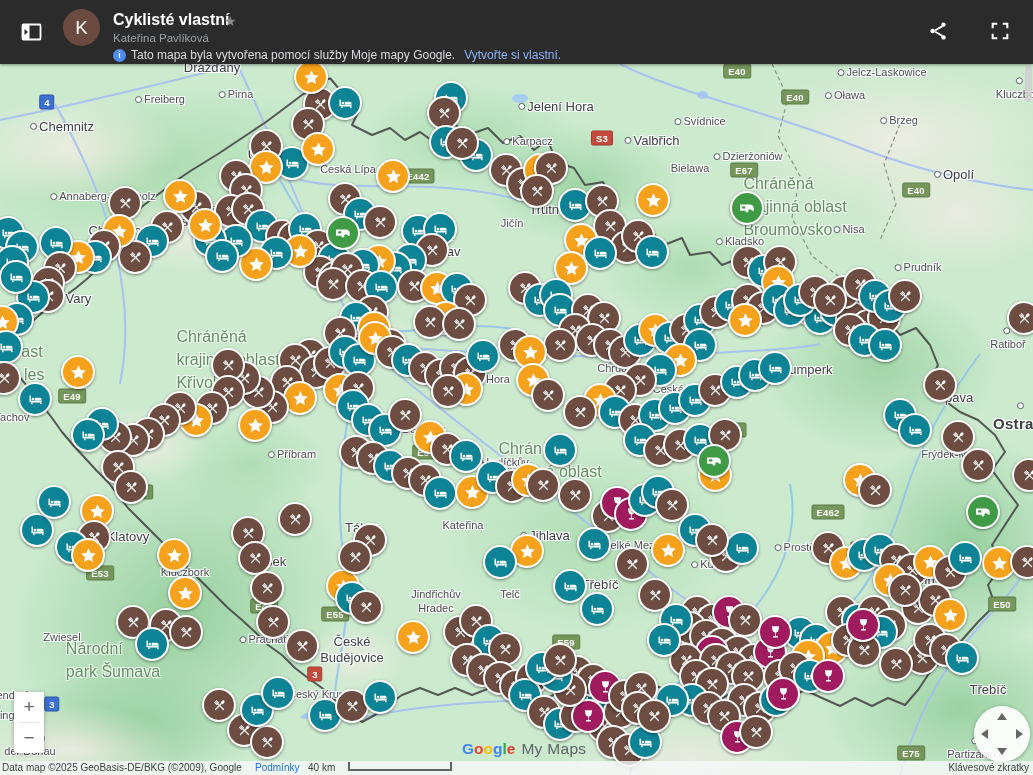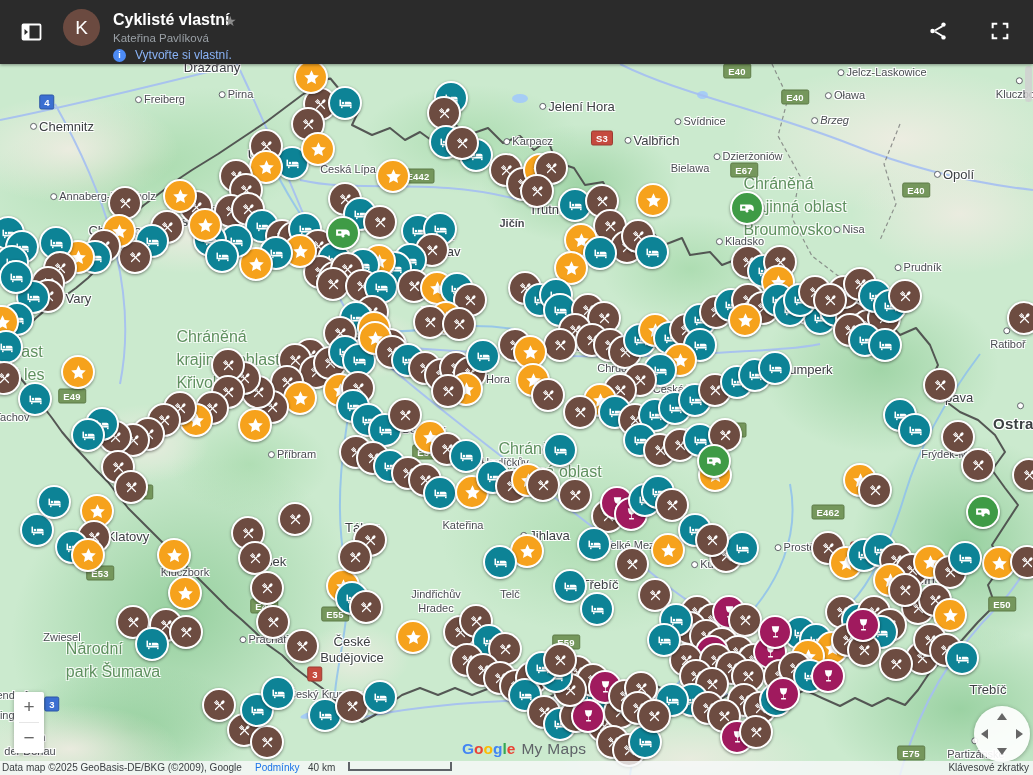--- a/index.html
+++ b/index.html
@@ -149,29 +149,29 @@
       <div class="region" style="left: 550px; top: 396px;">Chráněná
 krajinná oblast</div>
       <div class="region" style="left: 113px; top: 596px;">Národní
 park Šumava</div>
     </div>
   <div id="cities">
       <div class="lbl big" style="left: 212px; top: 4px;">Drážďany</div>
       <div class="lbl" style="left: 160px; top: 36px;"><span class="cdot"></span>Freiberg</div>
       <div class="lbl" style="left: 236px; top: 31px;"><span class="cdot"></span>Pirna</div>
       <div class="lbl big" style="left: 62px; top: 63px;"><span class="cdot"></span>Chemnitz</div>
-      <div class="lbl big" style="left: 577px; top: 43px;"><span class="cdot"></span>Jelení Hora</div>
+      <div class="lbl big" style="left: 556px; top: 43px;"><span class="cdot"></span>Jelení Hora</div>
       <div class="lbl" style="left: 528px; top: 78px;"><span class="cdot"></span>Karpacz</div>
       <div class="lbl" style="left: 700px; top: 58px;"><span class="cdot"></span>Svídnice</div>
       <div class="lbl big" style="left: 652px; top: 77px;"><span class="cdot"></span>Valbřich</div>
       <div class="lbl" style="left: 748px; top: 93px;"><span class="cdot"></span>Dzierżoniów</div>
       <div class="lbl" style="left: 690px; top: 105px;">Bielawa</div>
       <div class="lbl" style="left: 882px; top: 9px;"><span class="cdot"></span>Jelcz-Laskowice</div>
       <div class="lbl" style="left: 845px; top: 32px;"><span class="cdot"></span>Oława</div>
-      <div class="lbl" style="left: 830px; top: 57px; font-style: italic;"><span class="cdot"></span>Brzeg</div>
+      <div class="lbl" style="left: 899px; top: 57px;"><span class="cdot"></span>Brzeg</div>
       <div class="lbl" style="left: 1020px; top: 24px;"><span class="cdot"></span>Kluczbork</div>
       <div class="lbl big" style="left: 954px; top: 111px;"><span class="cdot"></span>Opolí</div>
       <div class="lbl" style="left: 849px; top: 166px;"><span class="cdot"></span>Nisa</div>
       <div class="lbl" style="left: 918px; top: 204px;"><span class="cdot"></span>Prudník</div>
       <div class="lbl" style="left: 740px; top: 178px;"><span class="cdot"></span>Kladsko</div>
       <div class="lbl" style="left: 1008px; top: 274px;"><span class="cdot"></span>Ratiboř</div>
       <div class="lbl" style="left: 103px; top: 133px;"><span class="cdot"></span>Annaberg-Buchholz</div>
       <div class="lbl" style="left: 62px; top: 574px;">Zwiesel</div>
       <div class="lbl" style="left: 30px; top: 681px;">fen an
 der Donau</div>
@@ -179,21 +179,21 @@
       <div class="lbl" style="left: 6px; top: 652px;">ling</div>
       <div class="lbl big" style="left: 272px; top: 99px;">Ústí nad
 Labem</div>
       <div class="lbl big" style="left: 173px; top: 158px;"><span class="cdot"></span>Most</div>
       <div class="lbl big" style="left: 118px; top: 167px;">Chomutov</div>
       <div class="lbl" style="left: 232px; top: 147px;">Litoměřice</div>
       <div class="lbl" style="left: 348px; top: 106px;">Česká Lípa</div>
       <div class="lbl" style="left: 324px; top: 201px;">Mělník</div>
       <div class="lbl big" style="left: 436px; top: 180px;">Mladá
 Boleslav</div>
-      <div class="lbl" style="left: 512px; top: 160px; font-weight: bold;">Jičín</div>
+      <div class="lbl" style="left: 512px; top: 160px;">Jičín</div>
       <div class="lbl big" style="left: 551px; top: 146px;">Trutnov</div>
       <div class="lbl" style="left: 443px; top: 248px;">Nymburk</div>
       <div class="lbl huge" style="left: 365px; top: 276px;">Praha</div>
       <div class="lbl" style="left: 482px; top: 316px;">Kutná Hora</div>
       <div class="lbl" style="left: 618px; top: 305px;">Chrudim</div>
       <div class="lbl big" style="left: 578px; top: 283px;">Pardubice</div>
       <div class="lbl big" style="left: 55px; top: 235px;">Karlovy Vary</div>
       <div class="lbl" style="left: 12px; top: 354px;">Tachov</div>
       <div class="lbl big" style="left: 128px; top: 473px;">Klatovy</div>
       <div class="lbl" style="left: 185px; top: 509px;">Kluczbork</div>
@@ -4640,20 +4640,21 @@
       <path fill="#fff" d="M4.5 4.5h7v15h-7z"></path>
       <path fill="#2b2b2b" d="M6.5 9l3.5 3-3.5 3z"></path>
     </svg>
   </div>
   <div class="avatar">K</div>
   <div class="title">Cyklisté vlastní</div>
   <div class="title-star">★</div>
   <div class="author">Kateřina Pavlíková</div>
   <div class="inforow">
     <span class="infoicon">i</span>
+    <span>Tato mapa byla vytvořena pomocí služby Moje mapy Google.</span>
     <span class="infolink">Vytvořte si vlastní.</span>
   </div>
   <div class="hicon share">
     <svg width="22" height="22" viewBox="0 0 24 24" fill="#fff">
       <circle cx="18" cy="5" r="2.4"></circle>
         <circle cx="6" cy="12" r="2.4"></circle>
         <circle cx="18" cy="19" r="2.4"></circle>
       <path d="M7.6 10.9l8.8-5.1 1 1.7-8.8 5.1zM7.6 13.1l8.8 5.1 1-1.7-8.8-5.1z"></path>
     </svg>
   </div>

